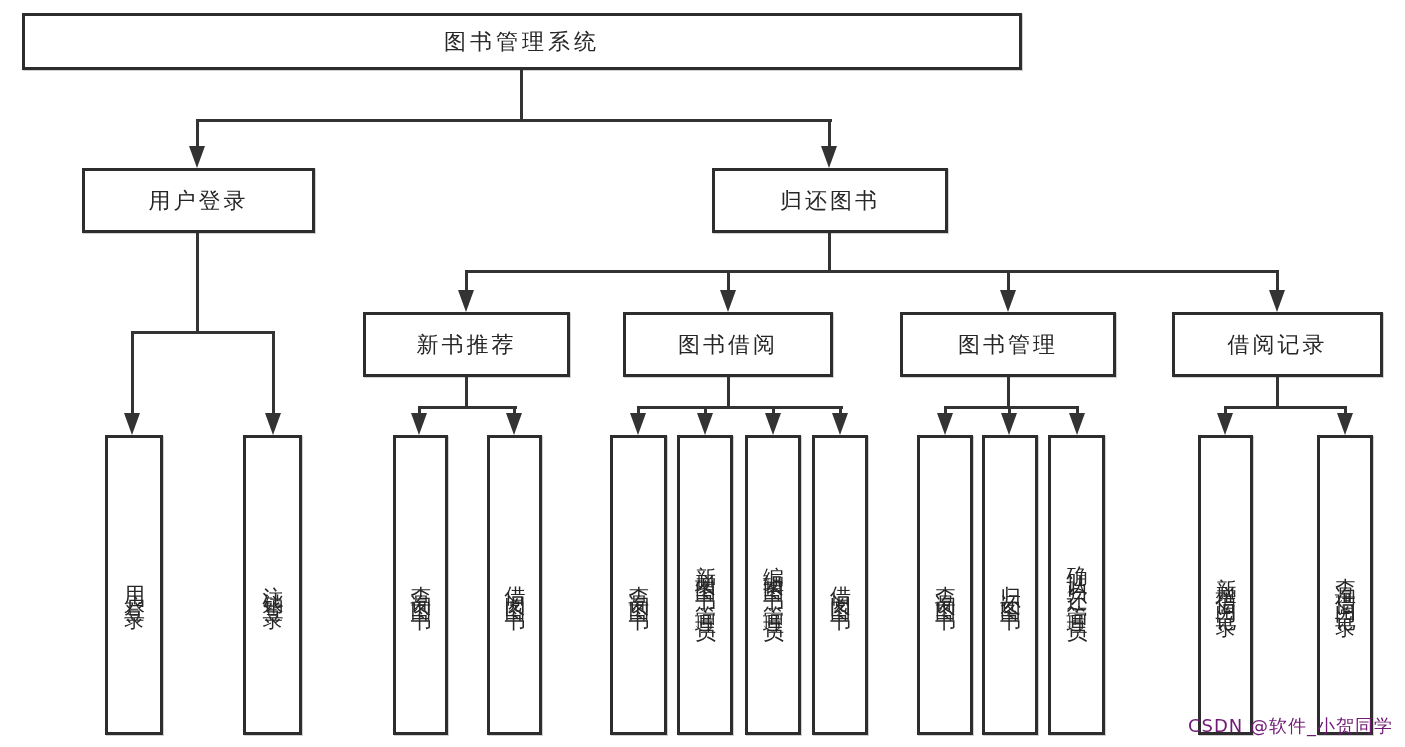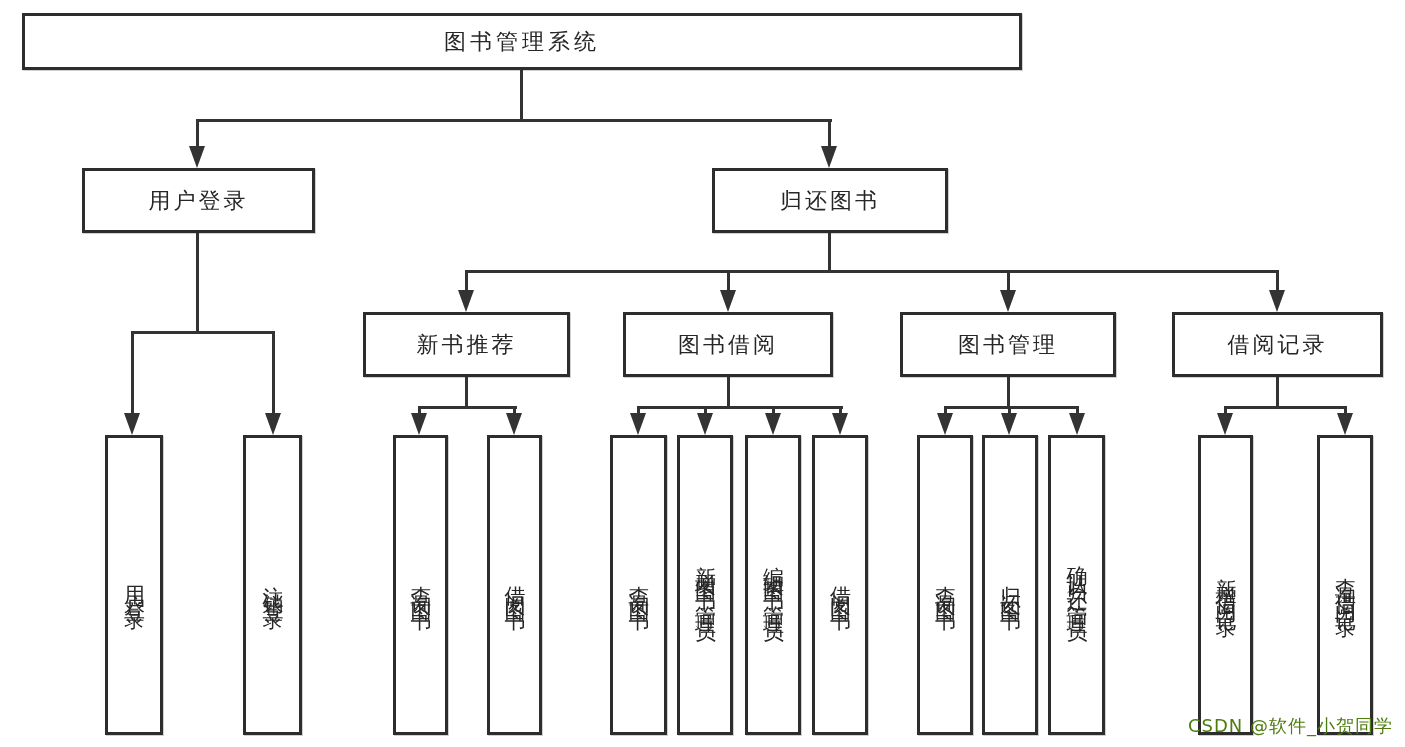--- a/index.html
+++ b/index.html
@@ -49,21 +49,21 @@
     height: 0;
     border-left: 8px solid transparent;
     border-right: 8px solid transparent;
     border-top: 22px solid #333333;
   }
   .watermark {
     position: absolute;
     left: 1188px;
     top: 714px;
     font-size: 18px;
-    color: #4d7c0f;
+    color: #701a75;
     letter-spacing: 1px;
     white-space: nowrap;
   }
 </style>
 </head>
 <body>
 
 <div class="stage">
 
   <div class="box" style="left:22px; top:13px; width:1000px; height:57px;">

